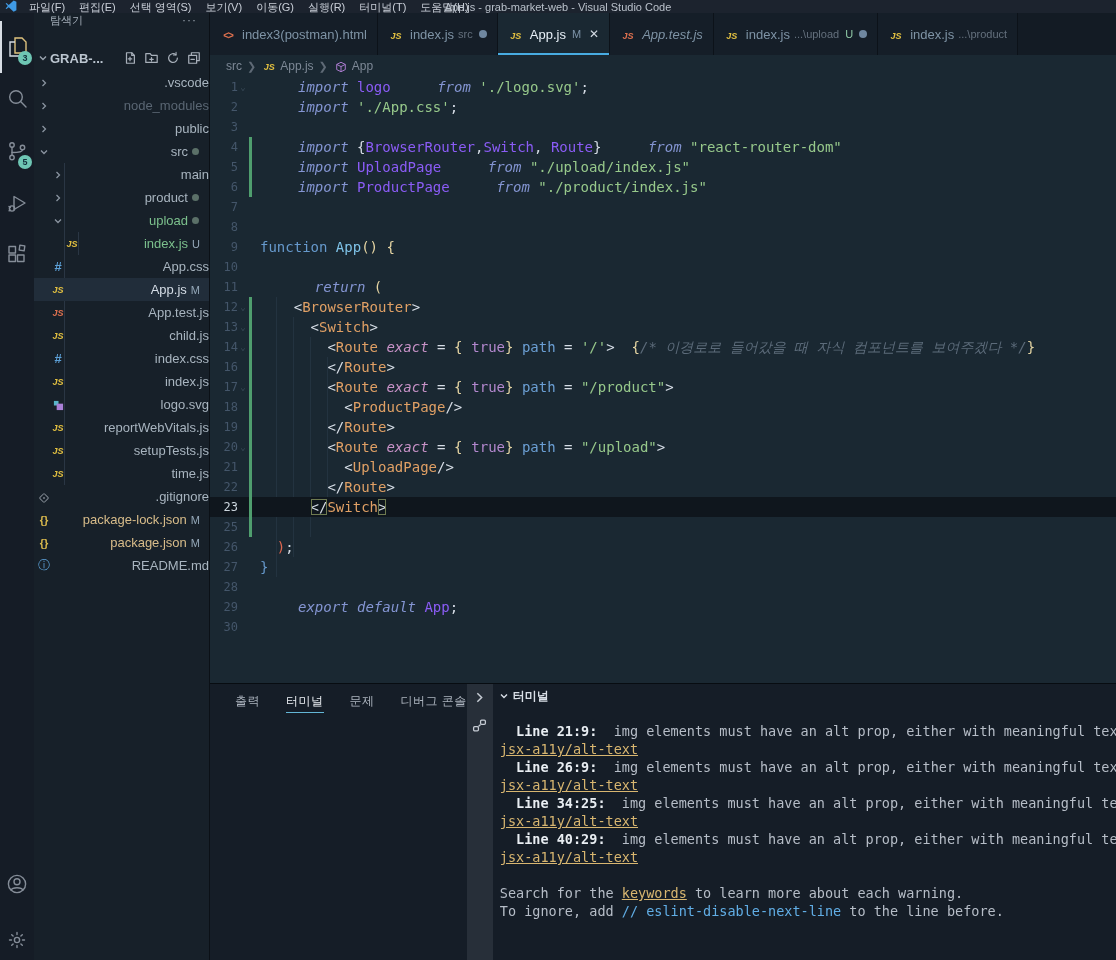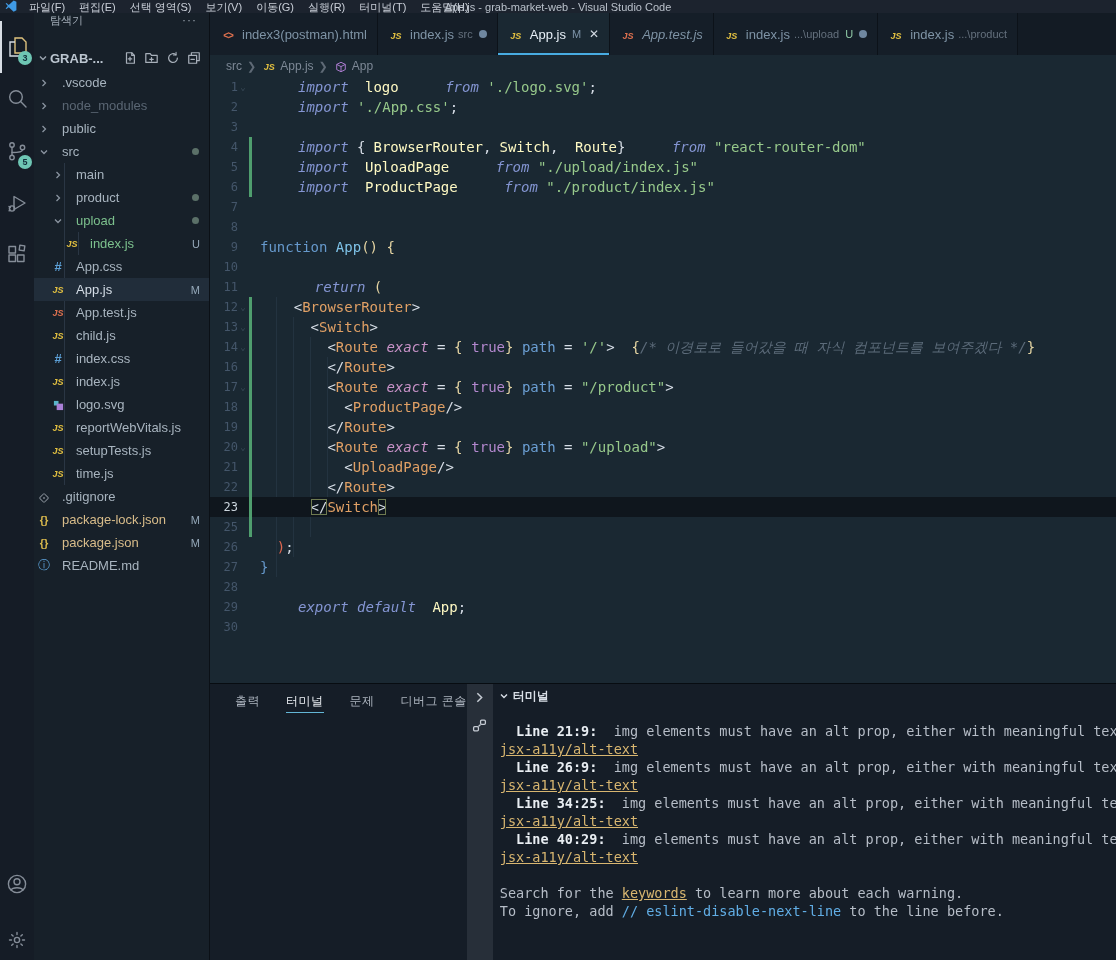--- a/index.html
+++ b/index.html
@@ -40,21 +40,21 @@
   #sb-more { color:#9aa4af; letter-spacing:1px; font-size:12px; cursor:pointer; }
   #sb-section { height:26px; display:flex; align-items:center; padding:0 8px 0 4px;
     color:#bcc6d0; font-weight:bold; font-size:13px; gap:2px; }
   #sb-section .sec-icons { display:flex; gap:7px; color:#a8b0ba; }
   .sec-icons svg { display:block; }
   #tree { position:relative; }
   .trow { height:23px; display:flex; align-items:center; color:#a8b4bf; cursor:pointer;
     position:relative; }
   .trow.sel { background:#212d3a; color:#d5dde6; }
   .trow .chev { width:16px; flex:none; display:flex; justify-content:center; color:#8a94a0; }
-  .trow .lbl { margin-left:10px; white-space:nowrap; overflow:hidden; flex:1; }
+  .trow .lbl { margin-left:2px; white-space:nowrap; overflow:hidden; flex:1;text-align:right; }
   .trow .gbadge { margin:0 9px 0 4px; font-size:11px; color:#94a7b8; }
   .trow .gdot { width:7px; height:7px; border-radius:50%; background:#5b7068; margin:0 10px 0 4px; flex:none;}
   .c-green { color:#7cc08d; } .c-gold { color:#d8bc8a; } .c-dim { color:#5a6673; }
   .tguide { position:absolute; width:1px; background:#2a3644; }
   .fi { display:inline-block; width:16px; text-align:center; font-weight:bold; flex:none;
     font-family:"Liberation Sans",sans-serif; }
   .fi.js  { color:#e2c041; font-size:9px; font-style:italic; }
   .fi.jst { color:#e0714f; font-size:9px; font-style:italic; }
   .fi.cssf{ color:#5c9fd6; font-size:13px; }
   .fi.jsonf{ color:#d8b84c; font-size:11px; }
@@ -93,21 +93,21 @@
   .cl.cur { background:#0f161d; }
   .cl .ln { width:28px; flex:none; text-align:right; color:#44566a; font-size:12px; }
   .cl.cur .ln { color:#ccd6de; }
   .cl .fold { width:10px; flex:none; text-align:center; color:#3d4e5d; font-size:9px; }
   .cl .chg { width:3px; flex:none; margin-left:1px; }
   .cl.changed .chg { background:#4f9e6e; }
   .cl .ct { padding-left:8px; white-space:pre; }
   .tk-kw { color:#8495d2; font-style:italic;margin-left:38px; }
   .tk-str { color:#97c98b; }
   .tk-pun { color:#d6dde6; }
-  .tk-idn { color:#fef9c3;margin-left:8px; }
+  .tk-idn { color:#8b5cf6; }
   .tk-cmt { color:#5c6b7a; font-style:italic; }
   .tk-tag { color:#e0a065; }
   .tk-atp { color:#c792c7; font-style:italic; }
   .tk-atb { color:#6b9fd4; }
   .tk-blu { color:#6699cc; }
   .tk-cyn { color:#7fc3e8; }
   .tk-vio { color:#b488cf;margin-left:9px; }
   .tk-red { color:#e0674f; }
   .tk-gld { color:#e5d5a3; }
   .tk-bm  { color:#d6dde6; outline:1px solid #6e7a50; outline-offset:-1px; }

